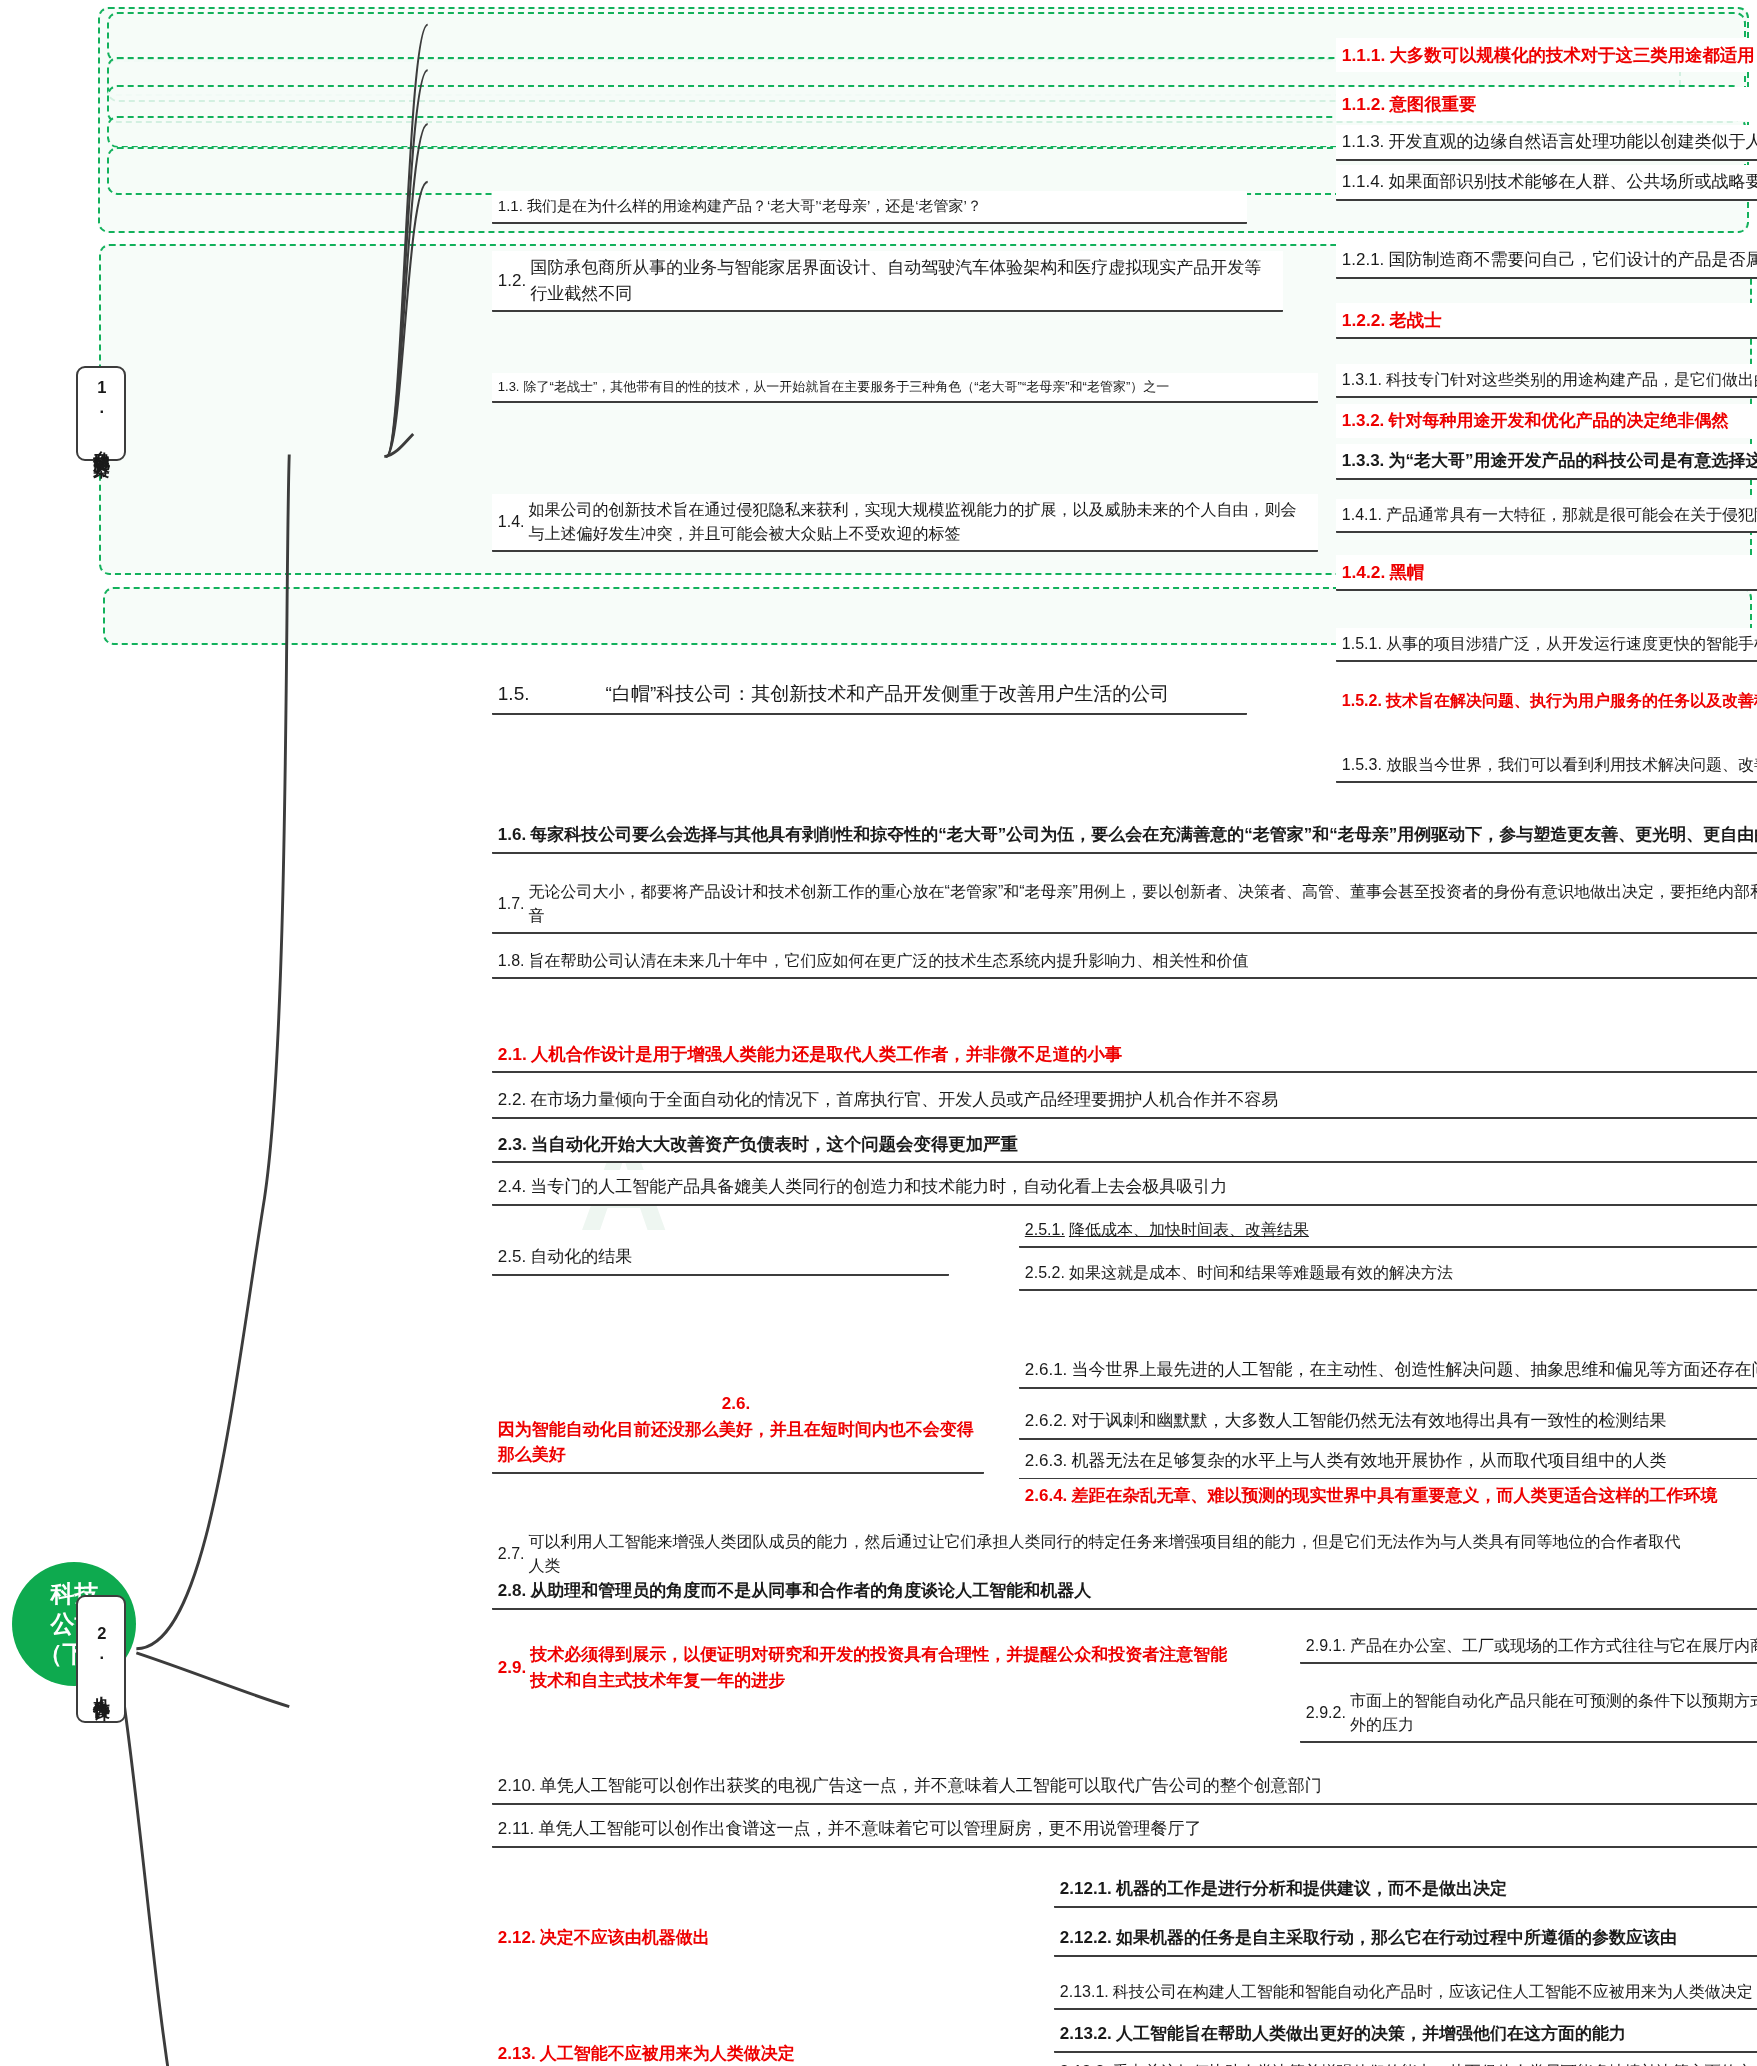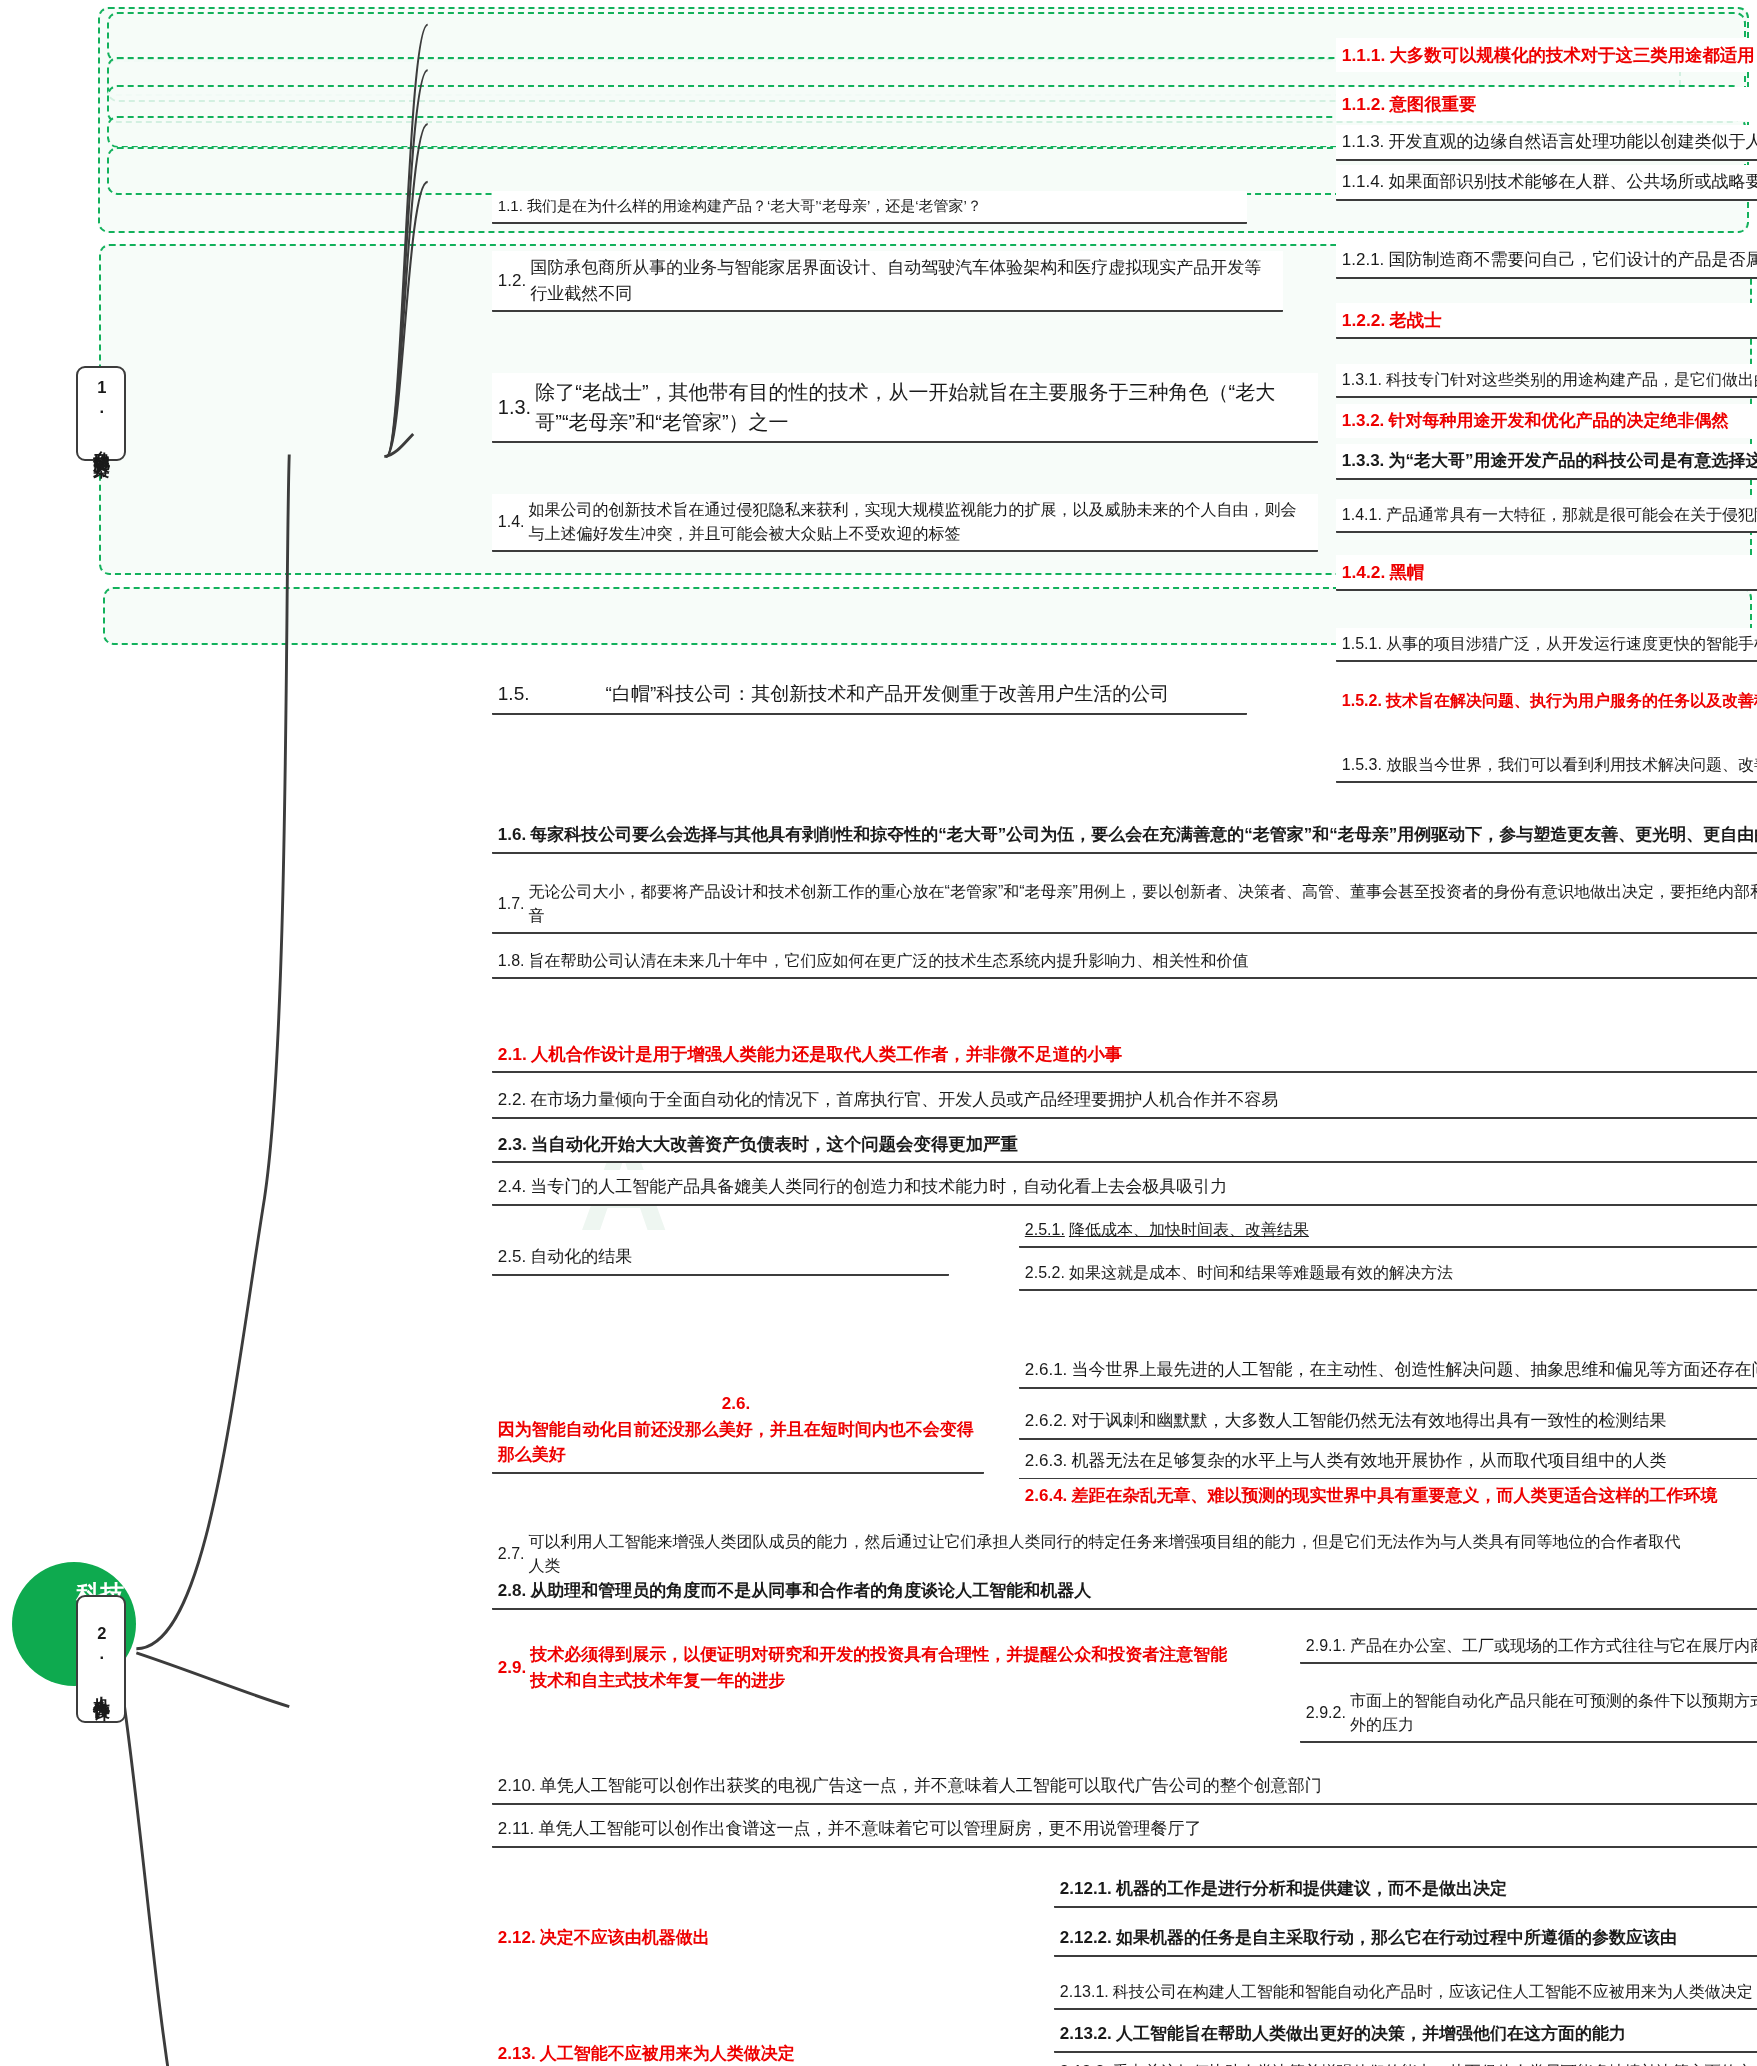--- a/index.html
+++ b/index.html
@@ -42,21 +42,21 @@
   }
   .node .txt { flex: 1 1 auto; }
   .center-node {
     position: absolute;
     z-index: 5;
     background: #0eaa4f;
     border-radius: 50%;
     color: #ffffff;
     display: flex;
     align-items: center;
-    justify-content: flex-end;
+    justify-content: center;
     text-align: center;
     font-size: 24px;
     font-weight: bold;
     line-height: 1.25;
   }
   .branch-node {
     position: absolute;
     z-index: 5;
     background: #ffffff;
     border: 2.1px solid #3c3c3c;
@@ -167,21 +167,21 @@
         <span class="txt">国防承包商所从事的业务与智能家居界面设计、自动驾驶汽车体验架构和医疗虚拟现实产品开发等行业截然不同</span>
       </div>
       <div class="node leafline" style="left: 1336px; top: 243px; width: 1388px; font-size: 17px;">
         <span class="num">1.2.1.</span>
         <span class="txt">国防制造商不需要问自己，它们设计的产品是否属于“老大哥”“老母亲”或“老管家”类别</span>
       </div>
       <div class="node leafline" style="left: 1336px; top: 303px; width: 457px; font-size: 17.4px;">
         <span class="num red">1.2.2.</span>
         <span class="txt red">老战士</span>
       </div>
-      <div class="node leafline" style="left: 492px; top: 373px; width: 826px; font-size: 20px;">
+      <div class="node leafline" style="left: 492px; top: 373px; width: 826px; font-size: 13px;">
         <span class="num">1.3.</span>
         <span class="txt">除了“老战士”，其他带有目的性的技术，从一开始就旨在主要服务于三种角色（“老大哥”“老母亲”和“老管家”）之一</span>
       </div>
       <div class="node leafline" style="left: 1336px; top: 364px; width: 1388px; font-size: 16px;">
         <span class="num">1.3.1.</span>
         <span class="txt">科技专门针对这些类别的用途构建产品，是它们做出的选择</span>
       </div>
       <div class="node" style="left: 1336px; top: 404px; width: 1388px; font-size: 17px;">
         <span class="num red">1.3.2.</span>
         <span class="txt red">针对每种用途开发和优化产品的决定绝非偶然</span>

